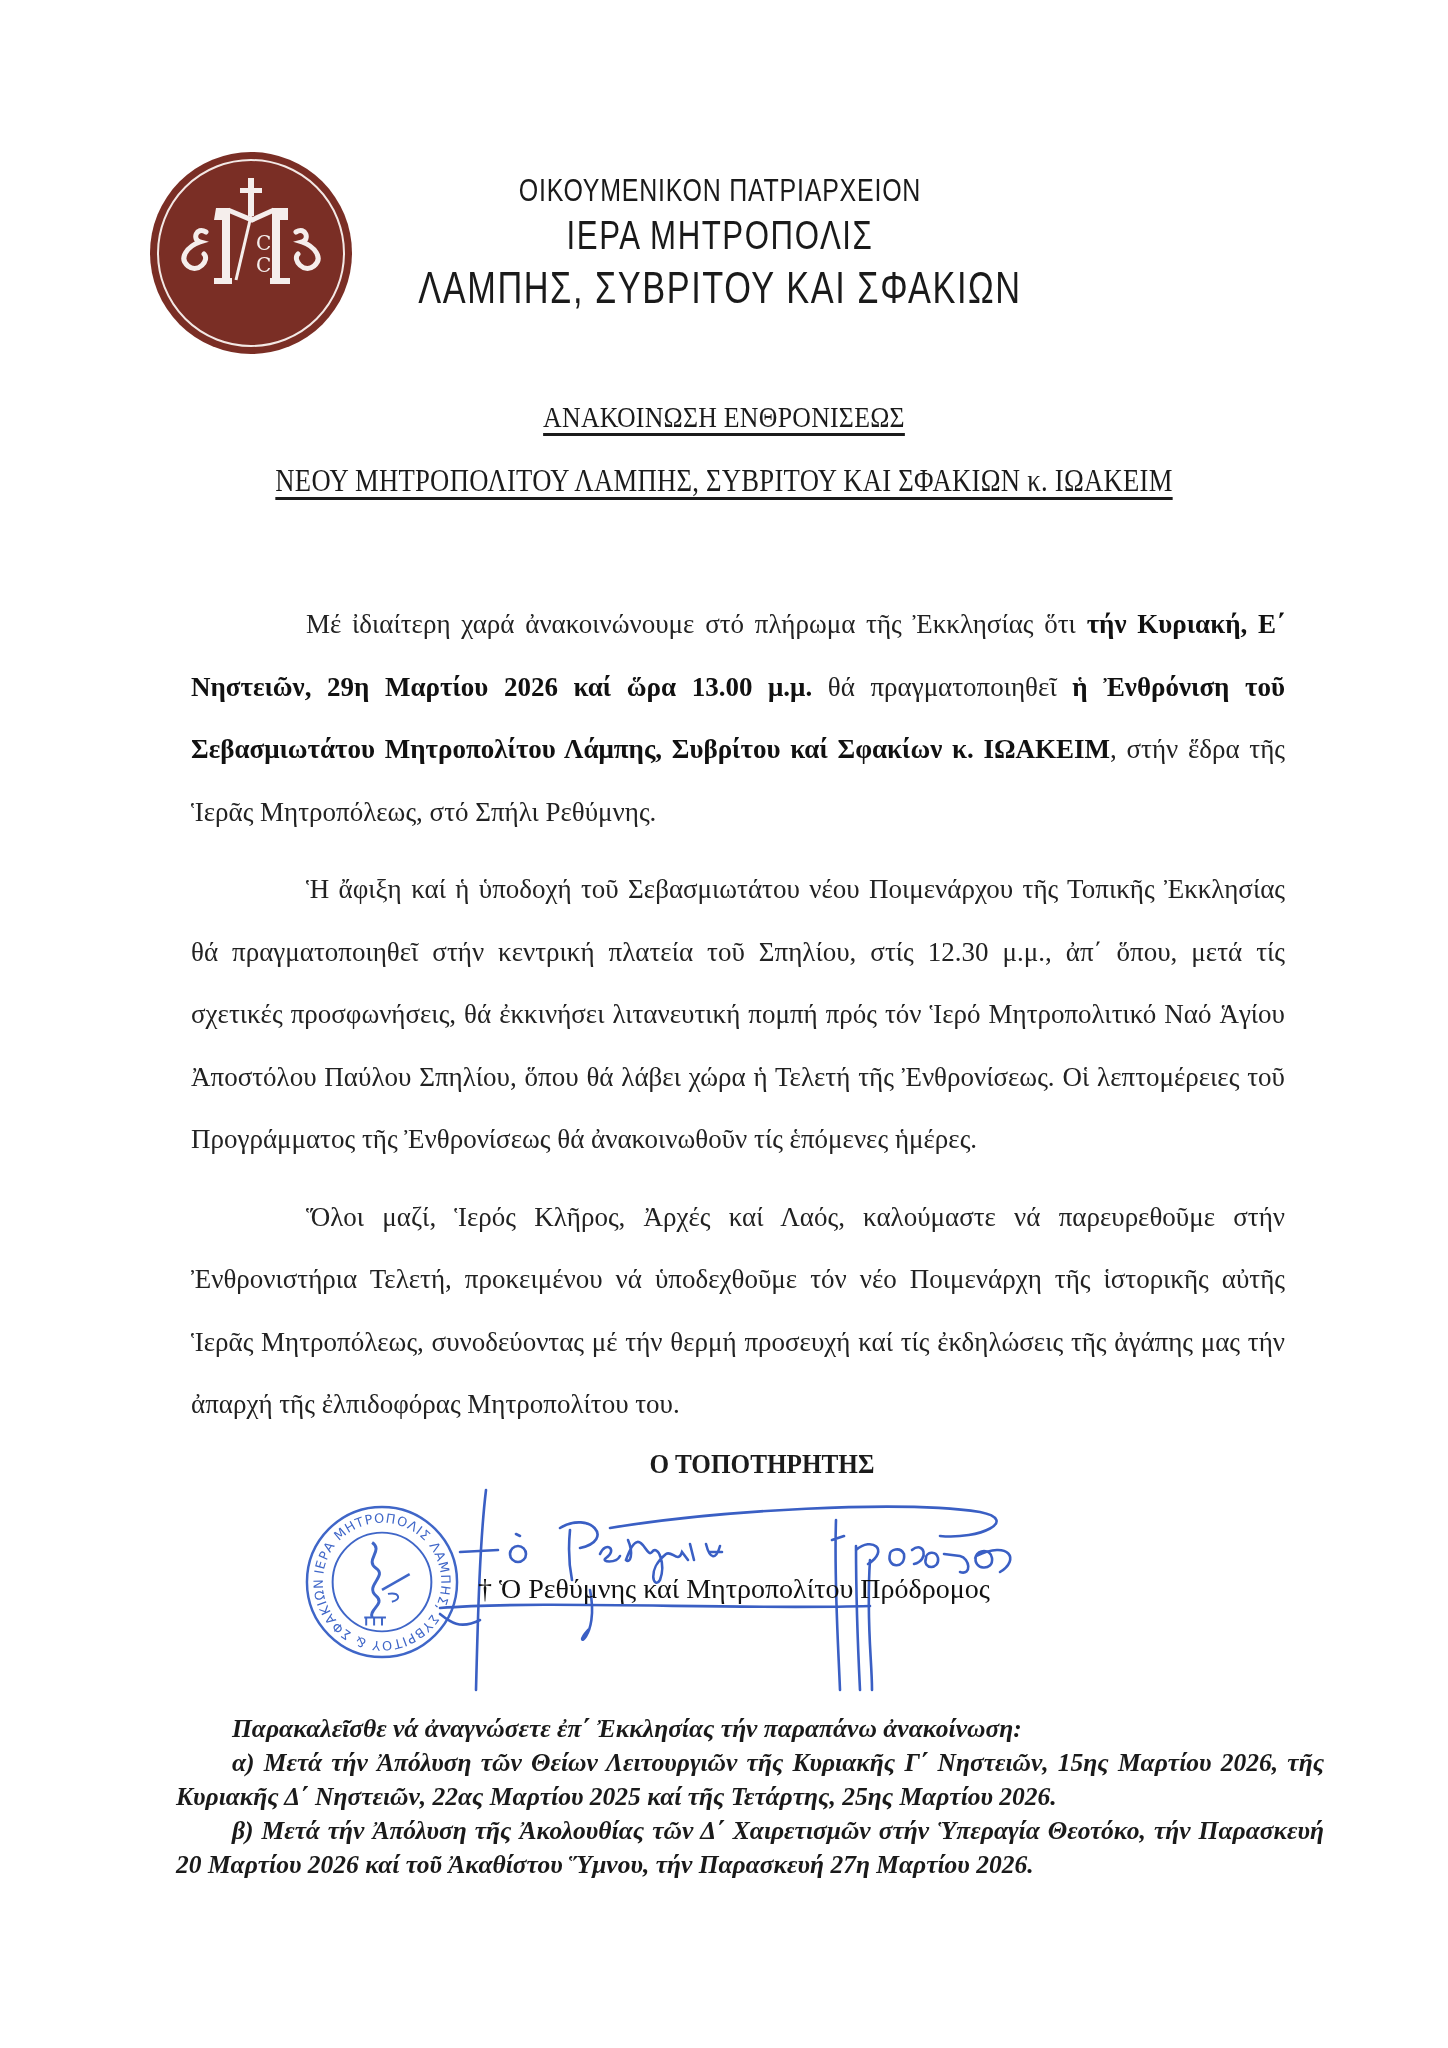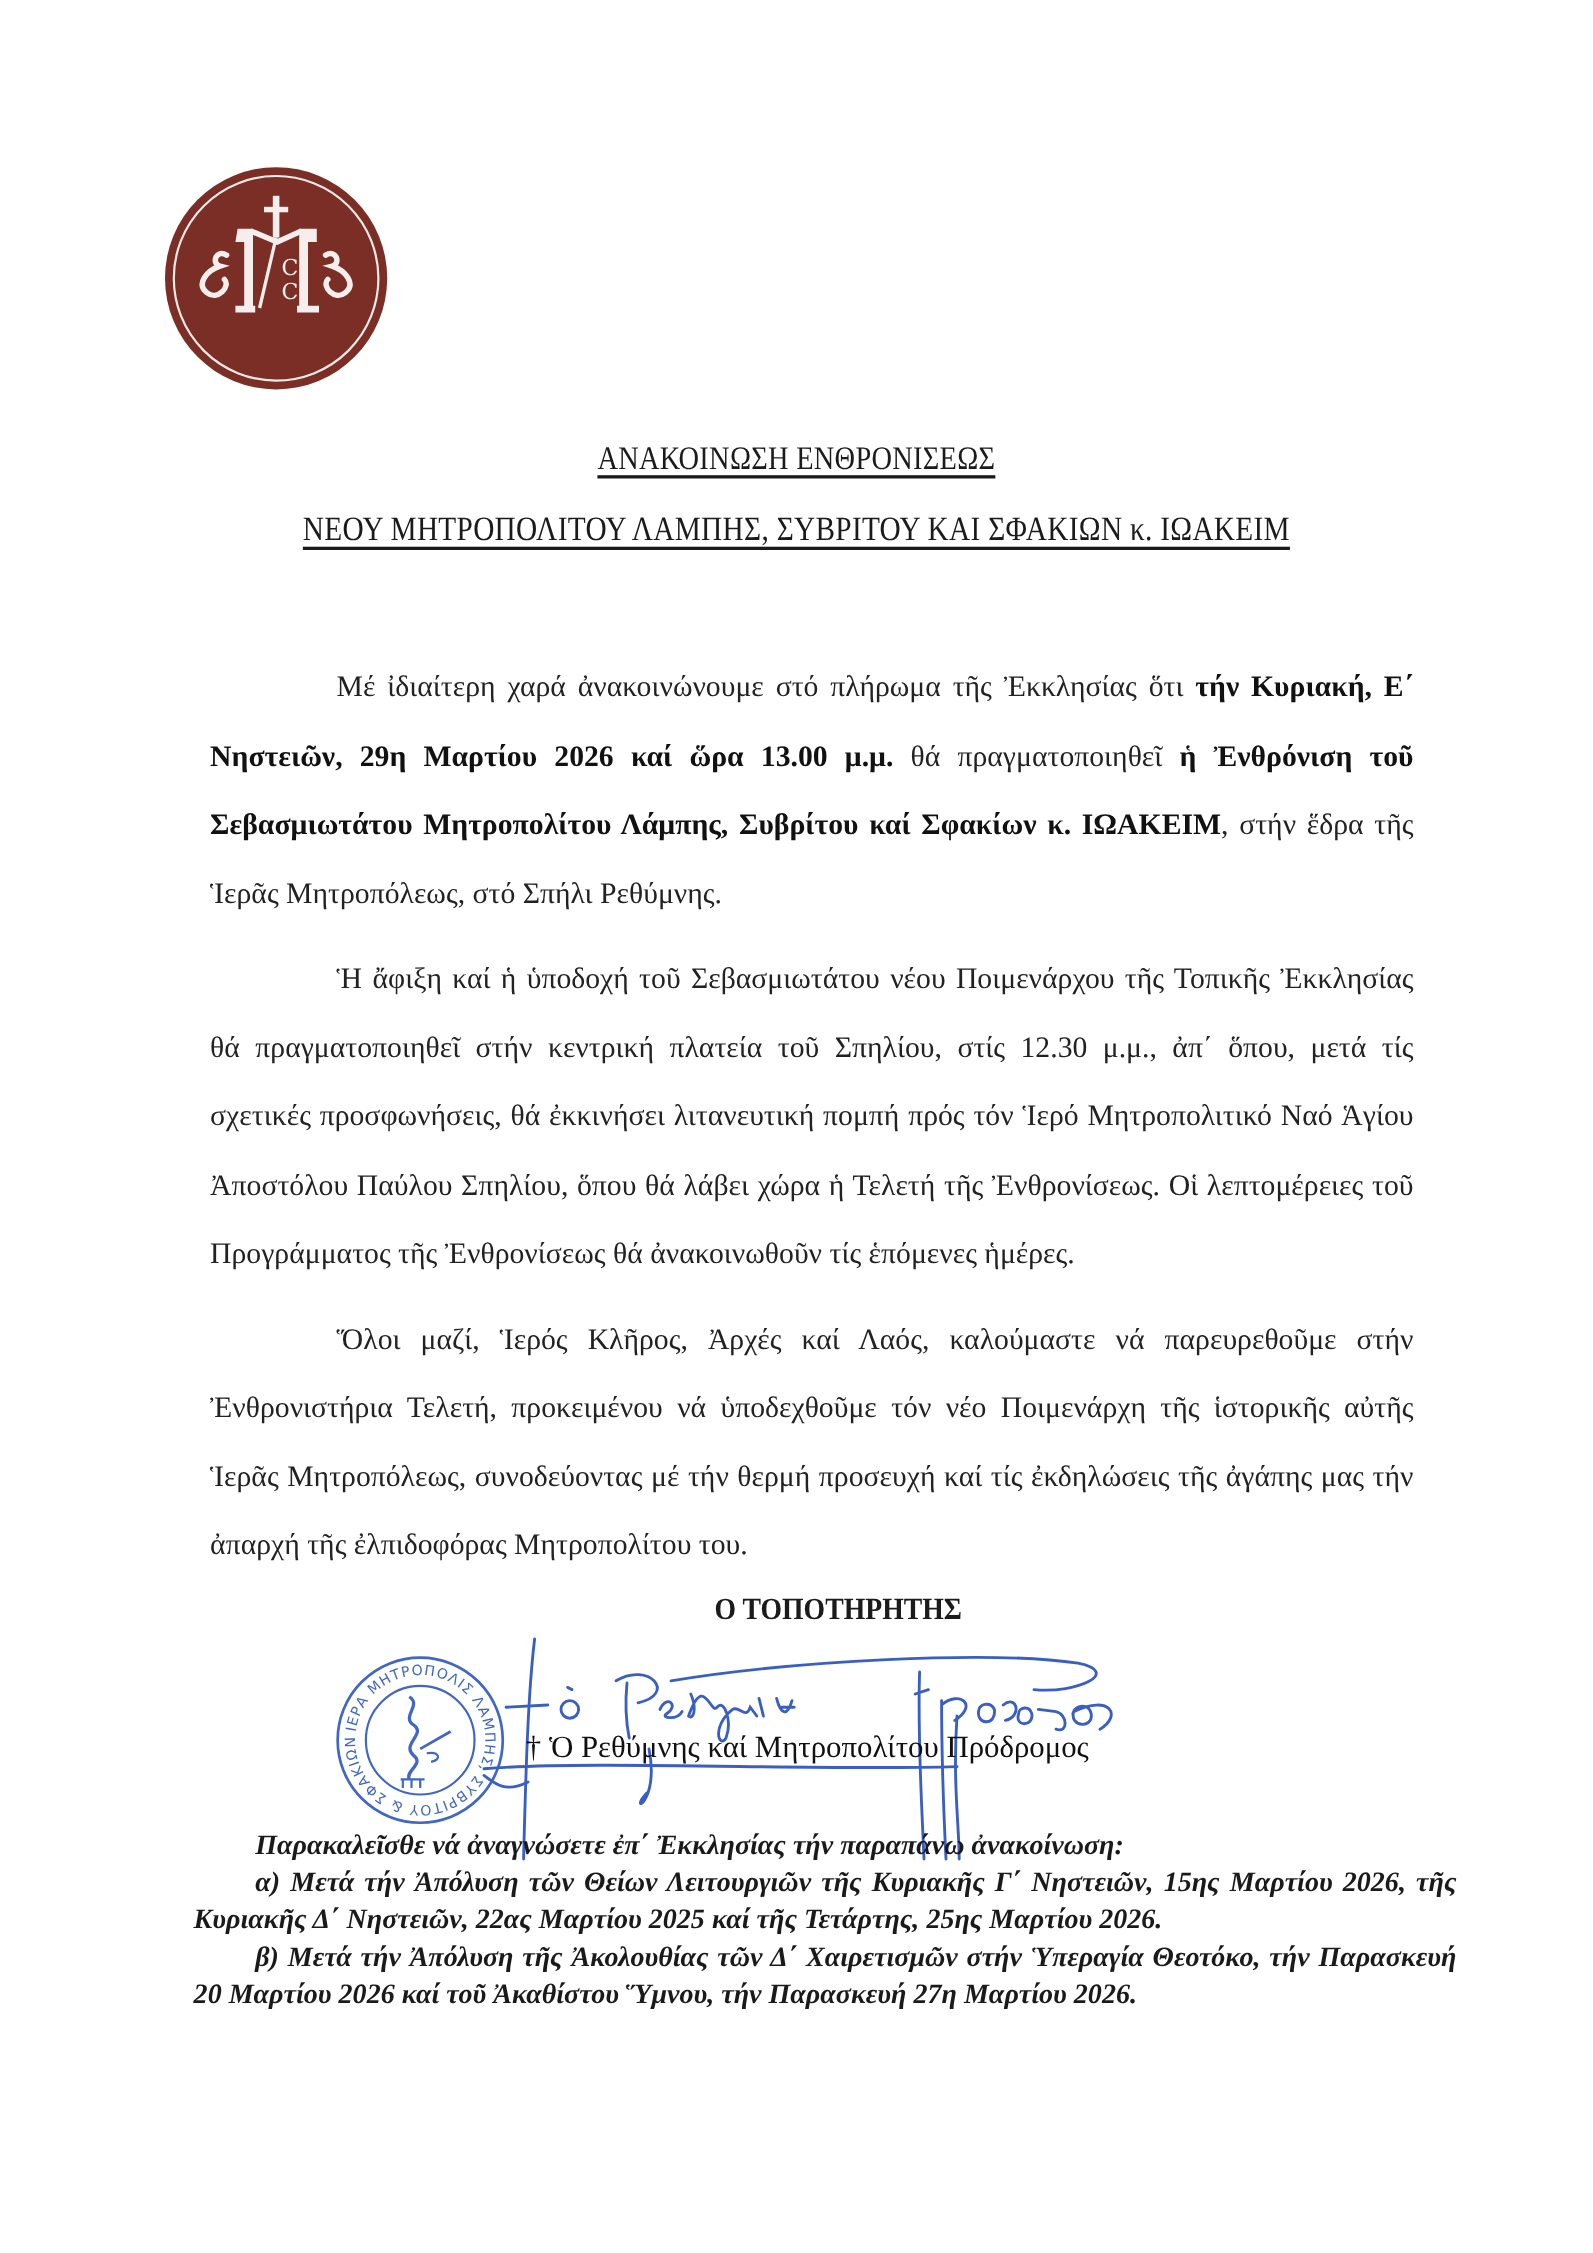--- a/index.html
+++ b/index.html
@@ -29,21 +29,21 @@
     .body p { margin: 15px; text-indent: 115px; }
     .body b { font-weight: bold; color: #111; }
 
     .signer-title { position: absolute; left: 0; width: 1448px; top: 1448px; text-align: center;
                     font-size: 28px; font-weight: bold; transform: scaleX(0.9); padding-left: 40px; }
 
     .stamp { position: absolute; left: 303px; top: 1503px; width: 158px; height: 158px; }
     .signature { position: absolute; left: 420px; top: 1480px; width: 640px; height: 220px; }
     .signer-name { position: absolute; left: 478px; top: 1573px; font-size: 28px; color: #111; }
 
-    .notes { position: absolute; left: 176px; width: 1148px; top: 1660px;
+    .notes { position: absolute; left: 176px; width: 1148px; top: 1712px;
              font-size: 25.5px; line-height: 34px; font-style: italic; font-weight: bold;
              text-align: justify; color: #1a1a1a; }
     .notes p { margin: 0; text-indent: 56px; }
   </style>
 </head>
 <body>
 
 <div class="page">
 
   <svg class="logo" viewBox="0 0 206 206">
@@ -59,20 +59,25 @@
     <path d="M122 128 L142 128 L142 134 L122 134 Z" fill="#f5eeec"></path>
     <path d="M80 60 L104 70 L126 60" fill="none" stroke="#f5eeec" stroke-width="5"></path>
     <path d="M103 66 L88 130" fill="none" stroke="#f5eeec" stroke-width="3"></path>
     <text x="108" y="100" font-family="DejaVu Serif, serif" font-size="20" fill="#f5eeec">C</text>
     <text x="108" y="122" font-family="DejaVu Serif, serif" font-size="20" fill="#f5eeec">C</text>
 
     <path d="M58 82 C48 76 44 90 52 92 C40 96 30 108 40 116 C50 124 62 110 56 104" fill="none" stroke="#f5eeec" stroke-width="5" stroke-linecap="round"></path>
     <path d="M148 82 C158 76 162 90 154 92 C166 96 176 108 166 116 C156 124 144 110 150 104" fill="none" stroke="#f5eeec" stroke-width="5" stroke-linecap="round"></path>
   </svg>
 
+  <div class="org">
+    <div class="l1">ΟΙΚΟΥΜΕΝΙΚΟΝ ΠΑΤΡΙΑΡΧΕΙΟΝ</div>
+    <div class="l2">ΙΕΡΑ ΜΗΤΡΟΠΟΛΙΣ</div>
+    <div class="l3">ΛΑΜΠΗΣ, ΣΥΒΡΙΤΟΥ ΚΑΙ ΣΦΑΚΙΩΝ</div>
+  </div>
 
   <div class="title1">ΑΝΑΚΟΙΝΩΣΗ ΕΝΘΡΟΝΙΣΕΩΣ</div>
   <div class="title2">ΝΕΟΥ ΜΗΤΡΟΠΟΛΙΤΟΥ  ΛΑΜΠΗΣ, ΣΥΒΡΙΤΟΥ ΚΑΙ ΣΦΑΚΙΩΝ κ. ΙΩΑΚΕΙΜ</div>
 
   <div class="body">
     <p><span>Μέ ἰδιαίτερη χαρά ἀνακοινώνουμε στό πλήρωμα τῆς Ἐκκλησίας ὅτι </span><b>τήν Κυριακή, Ε΄ Νηστειῶν, 29η Μαρτίου 2026 καί ὥρα 13.00 μ.μ.</b><span> θά πραγματοποιηθεῖ </span><b>ἡ Ἐνθρόνιση τοῦ Σεβασμιωτάτου Μητροπολίτου Λάμπης, Συβρίτου καί Σφακίων κ. ΙΩΑΚΕΙΜ</b><span>, στήν ἕδρα τῆς Ἱερᾶς Μητροπόλεως, στό Σπήλι Ρεθύμνης.</span></p>
     <p>Ἡ ἄφιξη καί ἡ ὑποδοχή τοῦ Σεβασμιωτάτου νέου Ποιμενάρχου τῆς Τοπικῆς Ἐκκλησίας θά πραγματοποιηθεῖ στήν κεντρική πλατεία τοῦ Σπηλίου, στίς 12.30 μ.μ., ἀπ΄ ὅπου, μετά τίς σχετικές προσφωνήσεις, θά ἐκκινήσει λιτανευτική πομπή πρός τόν Ἱερό Μητροπολιτικό Ναό Ἁγίου Ἀποστόλου Παύλου Σπηλίου, ὅπου θά λάβει χώρα ἡ Τελετή τῆς Ἐνθρονίσεως. Οἱ λεπτομέρειες τοῦ Προγράμματος τῆς Ἐνθρονίσεως θά ἀνακοινωθοῦν τίς ἑπόμενες ἡμέρες.</p>
     <p>Ὅλοι μαζί, Ἱερός Κλῆρος, Ἀρχές καί Λαός,  καλούμαστε νά παρευρεθοῦμε στήν Ἐνθρονιστήρια Τελετή, προκειμένου νά ὑποδεχθοῦμε τόν νέο Ποιμενάρχη τῆς ἱστορικῆς αὐτῆς Ἱερᾶς Μητροπόλεως, συνοδεύοντας μέ τήν θερμή προσευχή καί τίς ἐκδηλώσεις τῆς ἀγάπης μας τήν ἀπαρχή τῆς ἐλπιδοφόρας Μητροπολίτου του.</p>
   </div>
 

